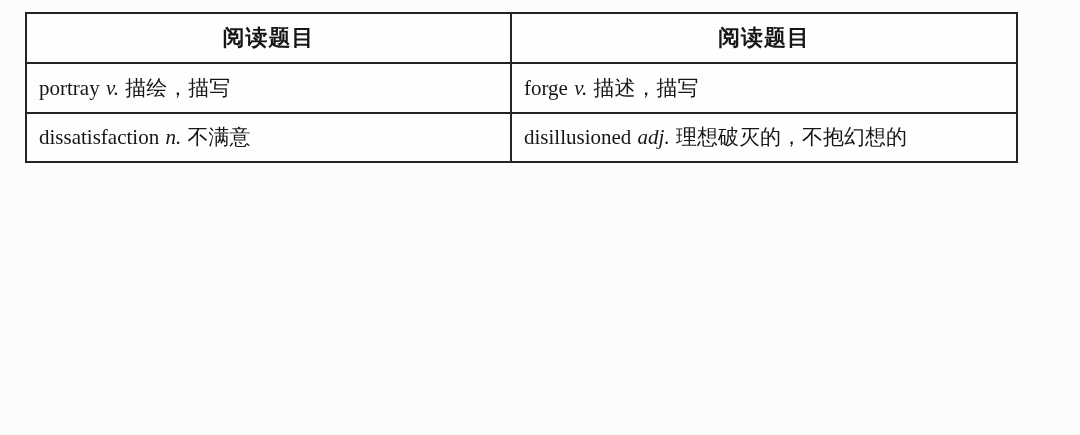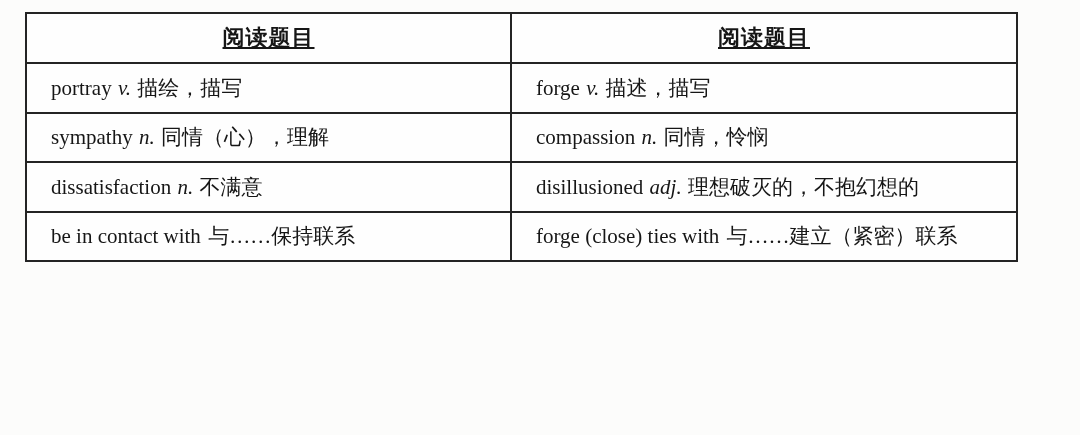--- a/index.html
+++ b/index.html
@@ -36,27 +36,26 @@
     border: 2px solid #242424;
     overflow: hidden;
     white-space: nowrap;
   }
   table.vocab th {
     height: 46px;
     font-size: 22px;
     font-weight: bold;
     text-align: center;
     letter-spacing: 1px;
-    text-decoration: underline;
   }
   table.vocab td {
     height: 47.5px;
     font-size: 21px;
     text-align: left;
-    padding: 0 6px 0 24px;
+    padding: 0 6px 0 12px;
     vertical-align: middle;
   }
   .en {
     font-style: normal;
   }
   .pos {
     font-style: italic;
     margin-left: 1px;
   }
   .zh {
@@ -86,49 +85,25 @@
           <span class="zh">描绘，描写</span>
         </td>
         <td>
           <span class="en">forge</span>
           <span class="pos">v.</span>
           <span class="zh">描述，描写</span>
         </td>
       </tr>
       <tr>
         <td>
-          <span class="en">sympathy</span>
-          <span class="pos">n.</span>
-          <span class="zh">同情（心），理解</span>
-        </td>
-        <td>
-          <span class="en">compassion</span>
-          <span class="pos">n.</span>
-          <span class="zh">同情，怜悯</span>
-        </td>
-      </tr>
-      <tr>
-        <td>
           <span class="en">dissatisfaction</span>
           <span class="pos">n.</span>
           <span class="zh">不满意</span>
         </td>
         <td>
           <span class="en">disillusioned</span>
           <span class="pos">adj.</span>
           <span class="zh">理想破灭的，不抱幻想的</span>
         </td>
       </tr>
-      <tr>
-        <td>
-          <span class="en">be in contact with</span>
-          <span class="pos"></span>
-          <span class="zh">与……保持联系</span>
-        </td>
-        <td>
-          <span class="en">forge (close) ties with</span>
-          <span class="pos"></span>
-          <span class="zh">与……建立（紧密）联系</span>
-        </td>
-      </tr>
     </tbody>
   </table>
 </div>
 
 </body></html>

